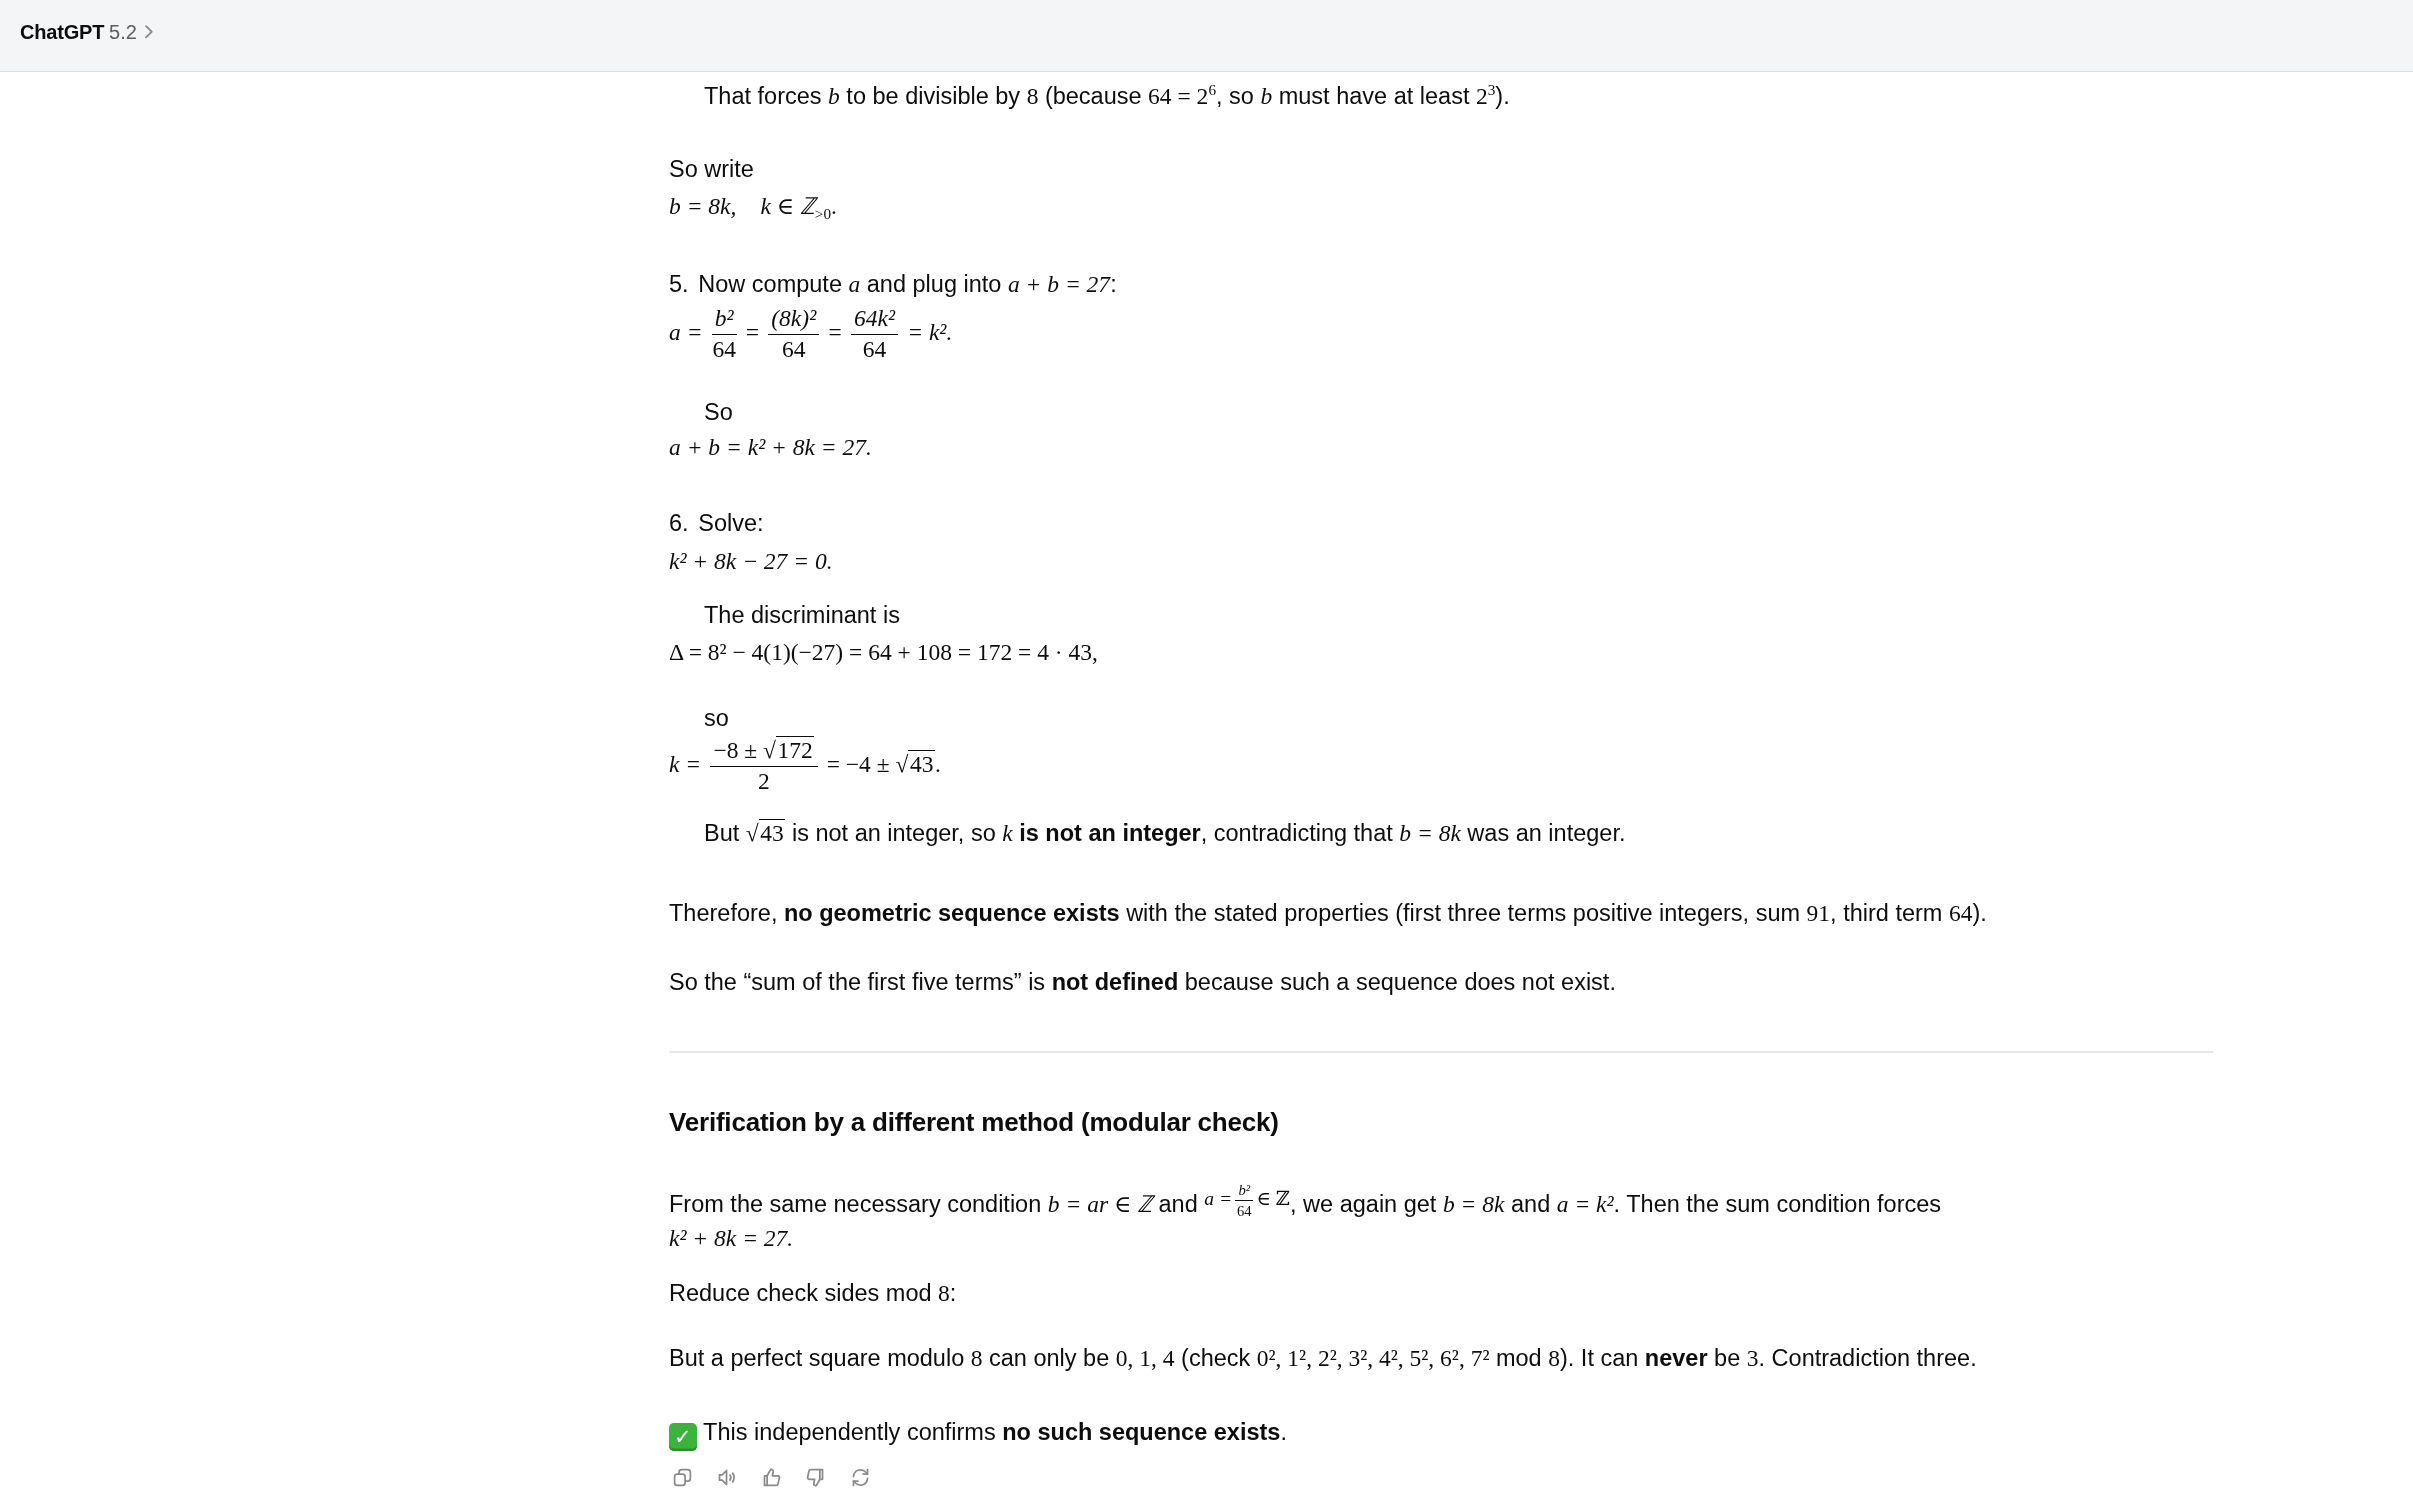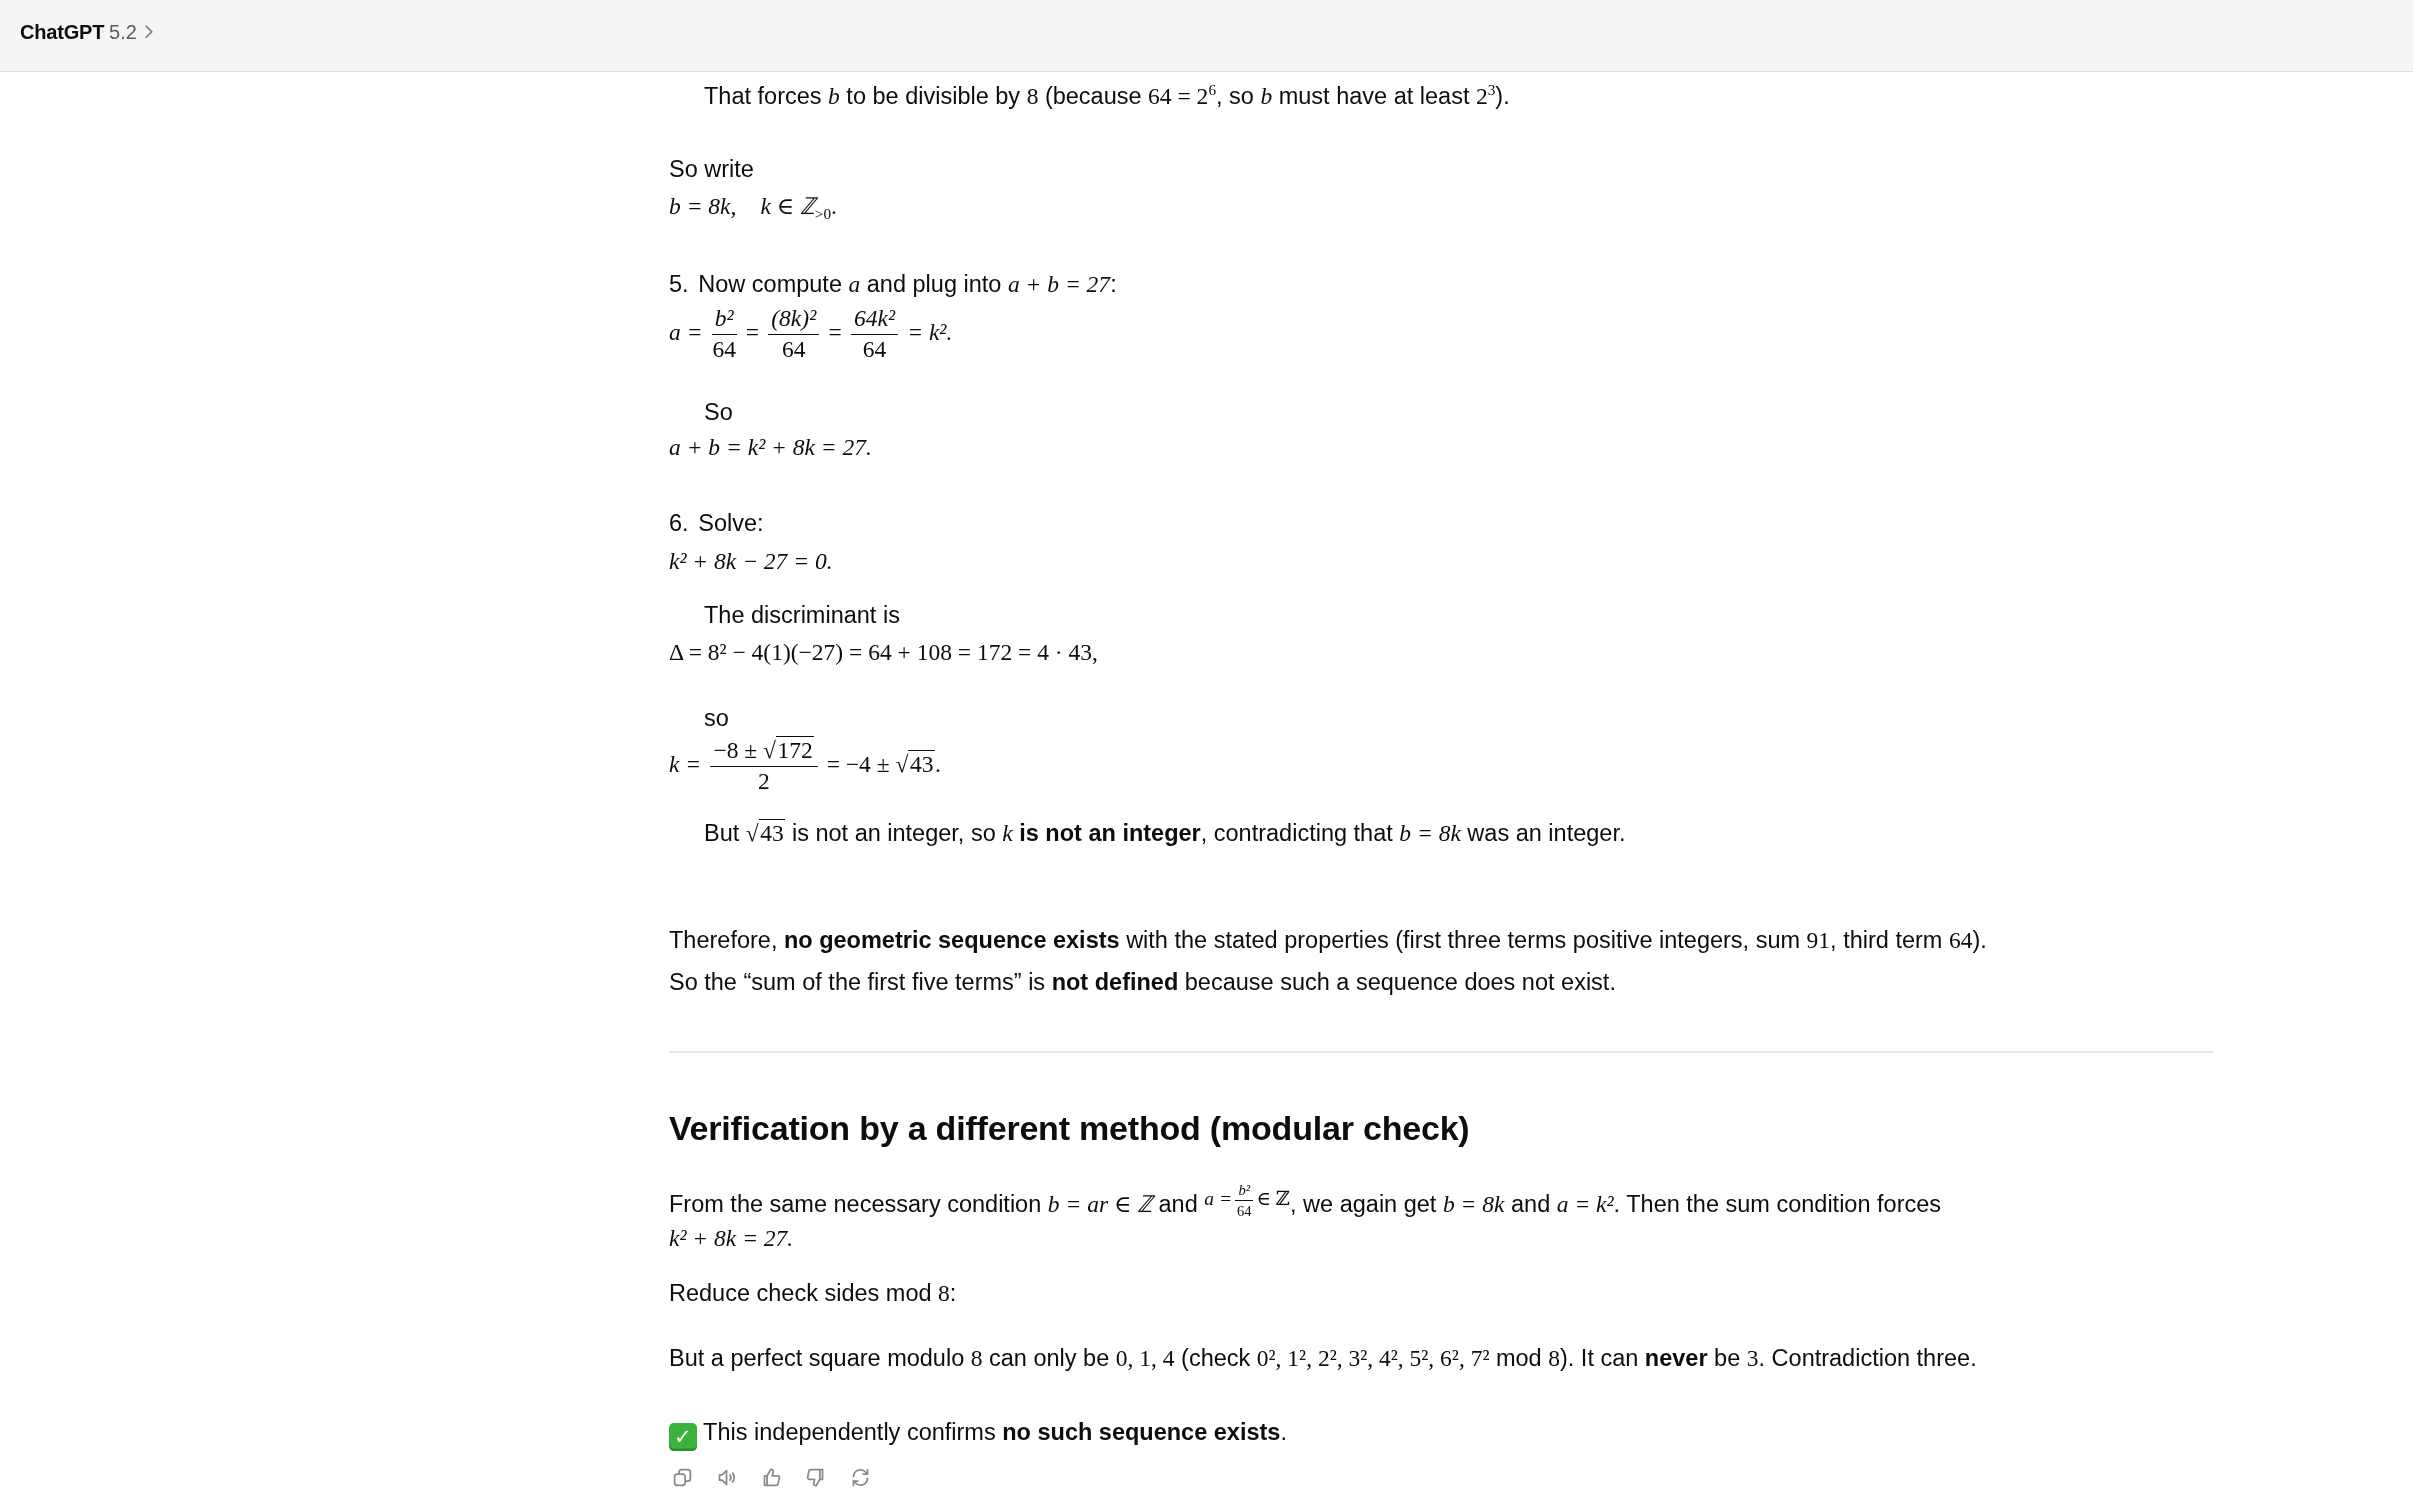--- a/index.html
+++ b/index.html
@@ -33,21 +33,21 @@
   b { font-weight: 700; }
   .frac { display: inline-flex; flex-direction: column; align-items: center; vertical-align: middle; margin: 0 3.2px; line-height: 1.15; justify-content: center; }
   .frac .num { border-bottom: 1.6px solid #0d0d0d; padding: 0 3.2px 1.6px; }
   .frac .den { padding-top: 1.6px; }
   .frac.small { font-size: 14.6px; }
   .frac.small .num { border-bottom-width: 0.8px; }
   sup { font-size: 0.65em; vertical-align: 0.6em; line-height: 0; }
   sub { font-size: 0.65em; vertical-align: -0.3em; line-height: 0; }
   .sqrt { border-top: 1.6px solid #0d0d0d; padding: 0 1.6px; }
   .rule { position: absolute; left: 0; width: 1544px; height: 1.6px; background: #e7e7e7; }
-  .h3 { font-size: 34px; font-weight: 700; letter-spacing: -0.2px; }
+  .h3 { font-size: 26px; font-weight: 700; letter-spacing: -0.2px; }
   .emoji-check {
     display: inline-block; width: 27.6px; height: 27.6px; border-radius: 4.9px;
     background: #3cb33c; color: #fff; text-align: center; line-height: 27.6px;
     font-size: 21px; font-weight: 700; vertical-align: -4px; margin-right: 6.5px;
     box-shadow: inset 0 -2.4px 0 #2a8f2a;
   }
   .actions { position: absolute; left: 0; top: 1392px; display: flex; gap: 18.6px; }
   .action-btn { width: 26px; height: 26px; display: flex; align-items: center; justify-content: center; cursor: pointer; }
   .action-btn svg { width: 21px; height: 21px; }
 </style>
@@ -118,21 +118,21 @@
         <span class="num"><span>−8 ± √</span><span class="sqrt">172</span></span>
         <span class="den">2</span>
       </span>
     <span>= −4 ± √</span><span class="sqrt">43</span><span>.</span>
   </div>
 
   <div class="p indent" style="top:744px;">
     <span>But </span><span class="math"><span>√</span><span class="sqrt">43</span></span><span> is not an integer, so </span><span class="math mi">k</span><b> is not an integer</b><span>, contradicting that </span><span class="math mi">b = 8k</span><span> was an integer.</span>
   </div>
 
-  <div class="p" style="top:851px;">
+  <div class="p" style="top:824px;">
     <span>Therefore, </span><b>no geometric sequence exists</b><span> with the stated properties (first three terms positive integers, sum </span><span class="math">91</span><span>, third term </span><span class="math">64</span><span>).</span>
   </div>
 
   <div class="p" style="top:893px;">
     <span>So the “sum of the first five terms” is </span><b>not defined</b><span> because such a sequence does not exist.</span>
   </div>
 
   <div class="rule" style="top:979px;"></div>
 
   <div class="p h3" style="top:1031px;">Verification by a different method (modular check)</div>

